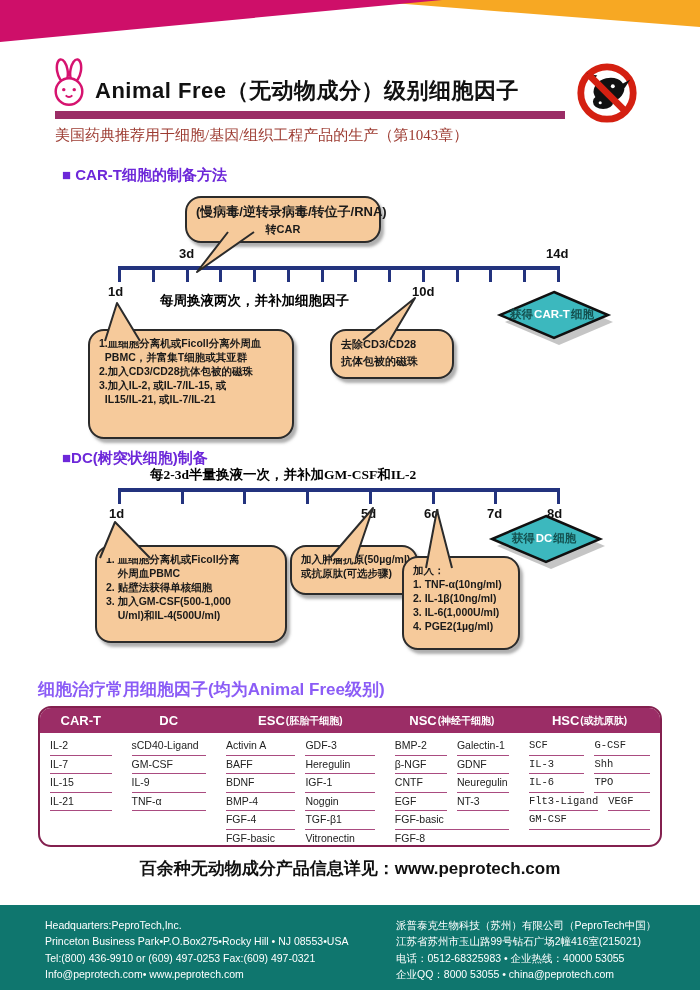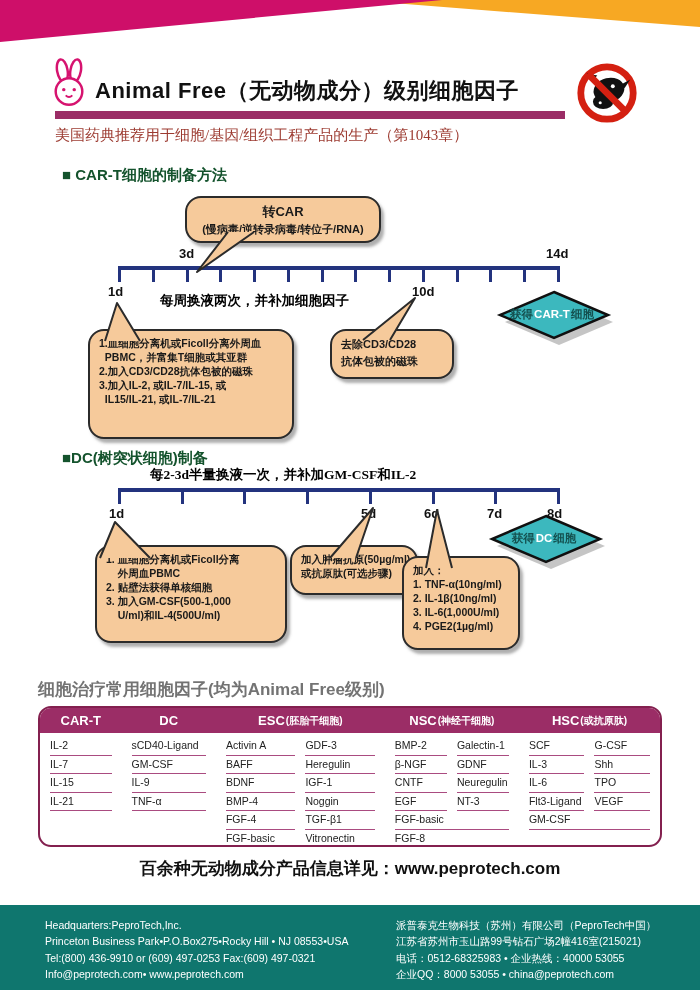--- a/index.html
+++ b/index.html
@@ -11,21 +11,21 @@
   .band-magenta{position:absolute;left:0;top:0;width:442px;height:42px;background:#ce0f69;
                 clip-path:polygon(0 0,100% 0,0 100%);z-index:2;}
   
   .rabbit{position:absolute;left:50px;top:58px;z-index:3;}
   .page-title{position:absolute;left:95px;top:76px;font-size:22px;font-weight:bold;color:#111;letter-spacing:.5px;}
   .title-bar{position:absolute;left:55px;top:111px;width:510px;height:8px;background:#9b2d66;}
   .nocow{position:absolute;left:574px;top:60px;z-index:3;}
   .page-subtitle{position:absolute;left:55px;top:126px;font-size:15px;color:#9c3a30;
                  font-family:"Liberation Serif","DejaVu Serif",serif;}
   
-  .sec-h{position:absolute;font-weight:bold;font-size:15px;color:#14532d;}
+  .sec-h{position:absolute;font-weight:bold;font-size:15px;color:#6d28d9;}
   .flow-note{position:absolute;font-weight:bold;font-size:13.5px;color:#000000;
              font-family:"Liberation Serif","DejaVu Serif",serif;}
   .day{position:absolute;font-weight:bold;font-size:13px;color:#111;}
   .timeline{position:absolute;border-top:4px solid #23337e;display:flex;justify-content:space-between;z-index:2;}
   .tick{width:3px;height:12px;background:#23337e;}
   
   .callout{position:absolute;background:#f6ca9b;border:2px solid #2b2b2b;border-radius:16px;
            box-shadow:3px 4px 3px rgba(110,110,110,.55);padding:5px 9px;box-sizing:border-box;
            font-weight:bold;color:#1a1a1a;z-index:5;}
   .callout .line{display:block;font-size:10.5px;line-height:1.34;white-space:pre;}
@@ -34,21 +34,21 @@
   .callout.transduce .line:first-child{font-size:13px;}
   .callout.mid .line{font-size:11px;line-height:1.5;}
   .tails{position:absolute;left:0;top:0;z-index:6;pointer-events:none;}
   
   .diamond{position:absolute;width:124px;height:60px;z-index:3;}
   .diamond .txt{position:absolute;left:0;top:0;right:8px;bottom:10px;display:flex;align-items:center;
                 justify-content:center;font-size:11.5px;font-weight:bold;gap:1px;}
   .diamond .cnp{color:#14504f;}
   .diamond .em{color:#ffffff;}
   
-  .table-title{position:absolute;left:38px;top:678px;font-size:17px;font-weight:bold;color:#737373;}
+  .table-title{position:absolute;left:38px;top:678px;font-size:17px;font-weight:bold;color:#8b5cf6;}
   .ctable{position:absolute;left:38px;top:706px;width:624px;height:141px;border:2.5px solid #83204f;
           border-radius:13px;overflow:hidden;background:#fff;box-sizing:border-box;}
   .thead{display:flex;background:#9b2d66;height:25px;}
   .tgroup-h{display:flex;align-items:center;justify-content:center;gap:1px;color:#fff;box-sizing:border-box;}
   .tgroup-h .abbr{font-size:13px;font-weight:bold;}
   .tgroup-h .cn{font-size:10px;font-weight:bold;}
   .tbody{display:flex;align-items:flex-start;}
   .tgroup-b{padding:4px 10px 0 10px;box-sizing:border-box;}
   .trow{display:flex;gap:10px;height:18.5px;}
   .tcell{flex:1;border-bottom:1.5px solid #aa4b80;font-size:10.5px;line-height:16px;color:#222;white-space:nowrap;}
@@ -90,22 +90,22 @@
       <circle cx="40" cy="27" r="2" fill="#fff"></circle>
       <circle cx="27" cy="44" r="1.6" fill="#fff"></circle>
       <line x1="14" y1="14" x2="54" y2="54" stroke="#d42011" stroke-width="7"></line>
     </svg>
   </div>
   <div class="page-subtitle">美国药典推荐用于细胞/基因/组织工程产品的生产（第1043章）</div>
 
   <div class="sec-h" style="left:62px;top:166px;">■ CAR-T细胞的制备方法</div>
 
   <div class="callout center transduce" style="left:185px;top:196px;width:196px;height:47px;">
+      <div class="line">(慢病毒/逆转录病毒/转位子/RNA)</div>
       <div class="line">转CAR</div>
-      <div class="line">(慢病毒/逆转录病毒/转位子/RNA)</div>
     </div>
 
   <span class="day" style="left:179px;top:246px;">3d</span>
   <span class="day" style="left:546px;top:246px;">14d</span>
 
   <div class="timeline" style="left:118px;top:266px;width:442px;">
       <span class="tick"></span>
       <span class="tick"></span>
       <span class="tick"></span>
       <span class="tick"></span>
@@ -305,21 +305,21 @@
             <div class="tcell">EGF</div>
             <div class="tcell">NT-3</div>
           </div>
           <div class="trow">
             <div class="tcell">FGF-basic</div>
           </div>
           <div class="trow">
             <div class="tcell">FGF-8</div>
           </div>
         </div>
-        <div class="tgroup-b" style="width: 142px;">
+        <div class="tgroup-b" style="width: 142px; font-family: Liberation Mono, monospace;">
           <div class="trow">
             <div class="tcell">SCF</div>
             <div class="tcell">G-CSF</div>
           </div>
           <div class="trow">
             <div class="tcell">IL-3</div>
             <div class="tcell">Shh</div>
           </div>
           <div class="trow">
             <div class="tcell">IL-6</div>

